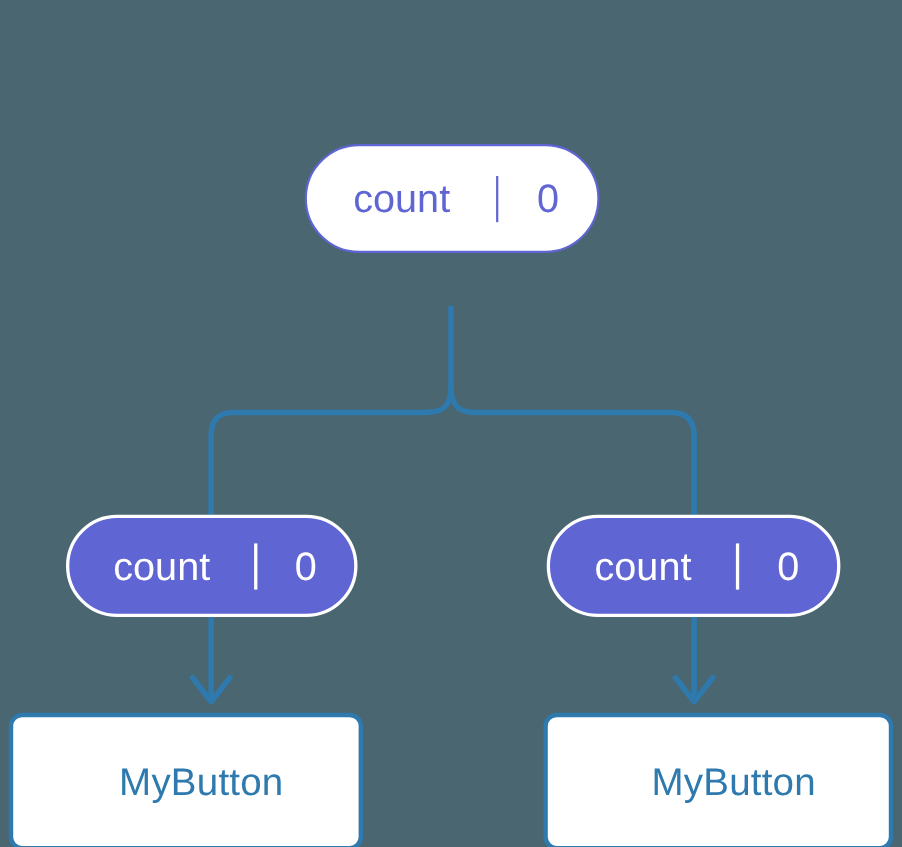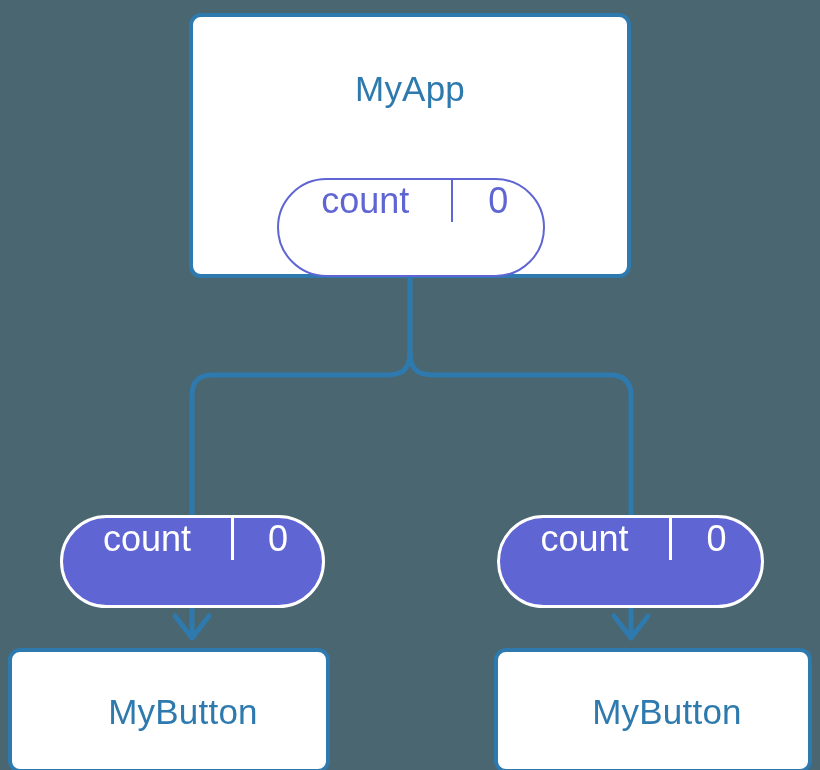--- a/index.html
+++ b/index.html
@@ -72,25 +72,24 @@
   }
   .btn-title {
     top: 40px;
     padding-left: 28px;
   }
   
   .state-pill {
     position: absolute;
     box-sizing: border-box;
     display: flex;
-    align-items: flex-start;
+    align-items: center;
     border-radius: 999px;
     overflow: hidden;
     z-index: 3;
-    margin-top: 47px;
   }
   .pill-key, .pill-value {
     display: flex;
     align-items: center;
     justify-content: center;
     font-size: 36px;
     font-weight: 400;
     white-space: nowrap;
     box-sizing: border-box;
   }
@@ -166,23 +165,20 @@
              C 624 375 631 382 631 396
              L 631 520" fill="none" stroke="#2e7aae" stroke-width="5" stroke-linecap="butt"></path>
 
     <path d="M 192 560 L 192 636" fill="none" stroke="#2e7aae" stroke-width="5" stroke-linecap="butt"></path>
     <path d="M 175 616 L 192 638 L 209 616" fill="none" stroke="#2e7aae" stroke-width="5" stroke-linecap="round" stroke-linejoin="round"></path>
 
     <path d="M 631 560 L 631 636" fill="none" stroke="#2e7aae" stroke-width="5" stroke-linecap="butt"></path>
     <path d="M 614 616 L 631 638 L 648 616" fill="none" stroke="#2e7aae" stroke-width="5" stroke-linecap="round" stroke-linejoin="round"></path>
   </svg>
 
-  <div class="component-box" id="app-box">
-    <div class="component-title" id="app-title">MyApp</div>
-  </div>
 
   <div class="state-pill outline" id="app-state-pill">
     <div class="pill-key">count</div>
     <div class="pill-value">0</div>
   </div>
 
   <div class="state-pill filled" id="prop-pill-left">
     <div class="pill-key">count</div>
     <div class="pill-value">0</div>
   </div>

